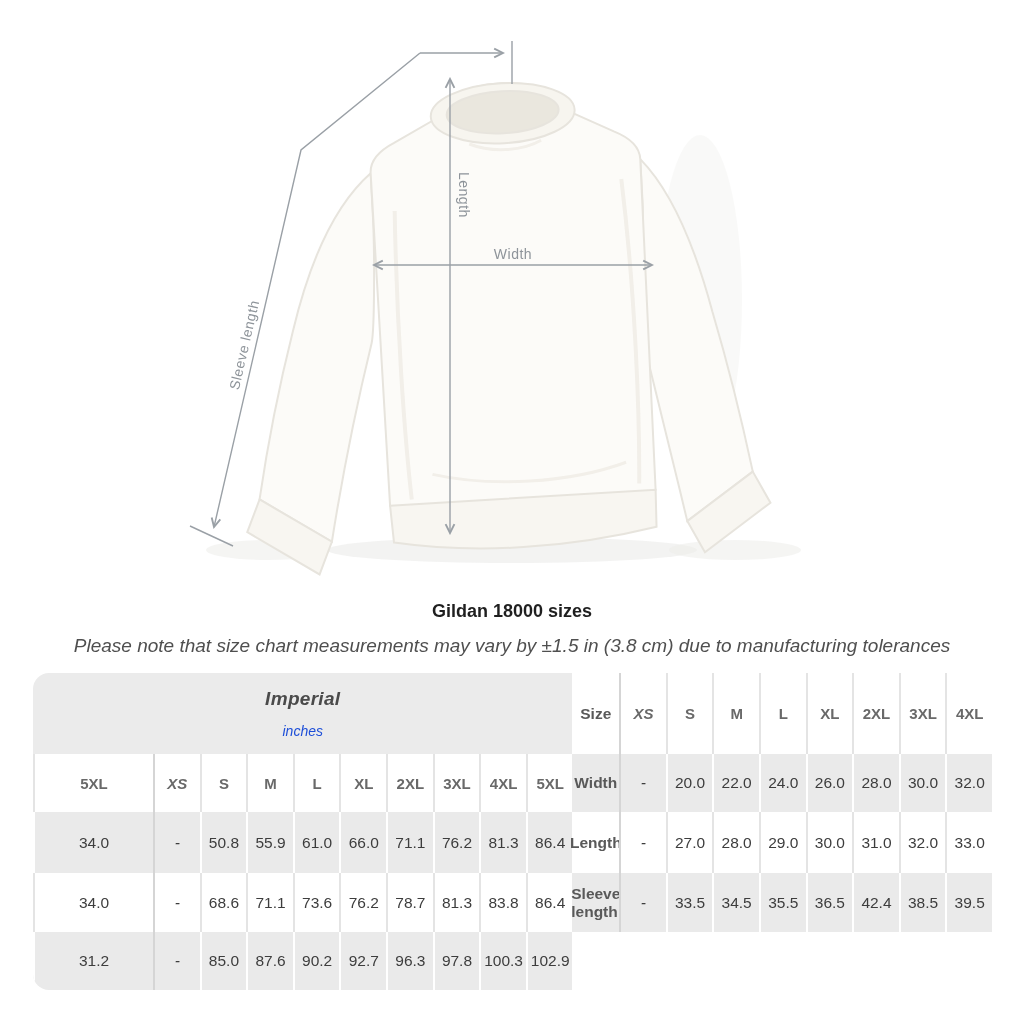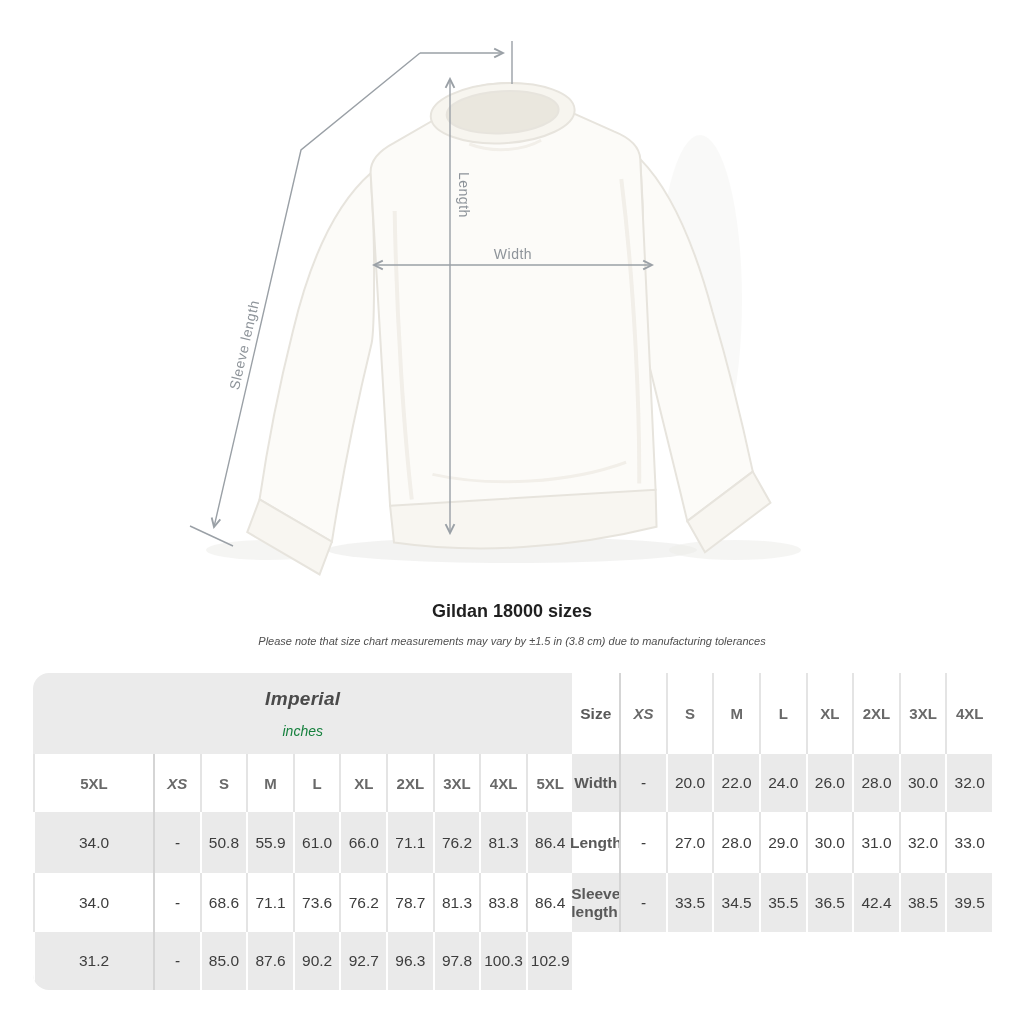--- a/index.html
+++ b/index.html
@@ -2,31 +2,31 @@
 <html><head>
 <meta charset="utf-8">
 <style>
   html,body{margin:0;padding:0;background:#fff;}
   .page{position:relative;width:1024px;height:1024px;background:#ffffff;overflow:hidden;
         font-family:"Liberation Sans", sans-serif;}
   .figure{position:absolute;top:0;left:0;width:1024px;height:600px;}
   .title{position:absolute;top:601px;left:0;width:1024px;text-align:center;margin:0;
          font-size:18px;font-weight:bold;color:#1f1f1f;}
   .subtitle{position:absolute;top:635px;left:0;width:1024px;text-align:center;margin:0;
-            font-size:11px;font-style:italic;color:#4f4f4f;}
+            font-size:19px;font-style:italic;color:#4f4f4f;}
   .size-table{position:absolute;left:33px;top:673px;width:959px;
               display:grid;grid-template-columns:120px repeat(18,1fr);
               grid-template-rows:81px 58px 61px 59px 58px;
               border-radius:16px;overflow:hidden;background:#fff;}
   .cell{display:flex;align-items:center;justify-content:center;background:#fff;min-width:0;}
   .band{background:#ebebeb;flex-direction:column;justify-content:center;gap:13px;}
   .band-l{grid-column:1 / span 10;}
   .band-r{grid-column:11 / span 9;}
   .sec-title{font-size:19px;font-weight:bold;font-style:italic;color:#4a4a4a;letter-spacing:.3px;}
-  .sec-unit{font-size:14px;font-style:italic;color:#15803d;}
+  .sec-unit{font-size:14px;font-style:italic;color:#1d4ed8;}
   .rg{background:#eaeaea;}
   .rw{background:#ffffff;}
   .rl{font-weight:bold;font-size:15.5px;color:#595959;}
   .sh{font-weight:bold;font-size:15px;color:#696969;}
   .num{font-size:15.5px;color:#3d3d3d;}
   .cd.rw{border-left:2px solid #e4e4e4;}
   .cd.rg{border-left:2px solid #ffffff;}
   .sd{border-left:2px solid #d5d5d5;font-style:italic;}
 </style>
 </head>

